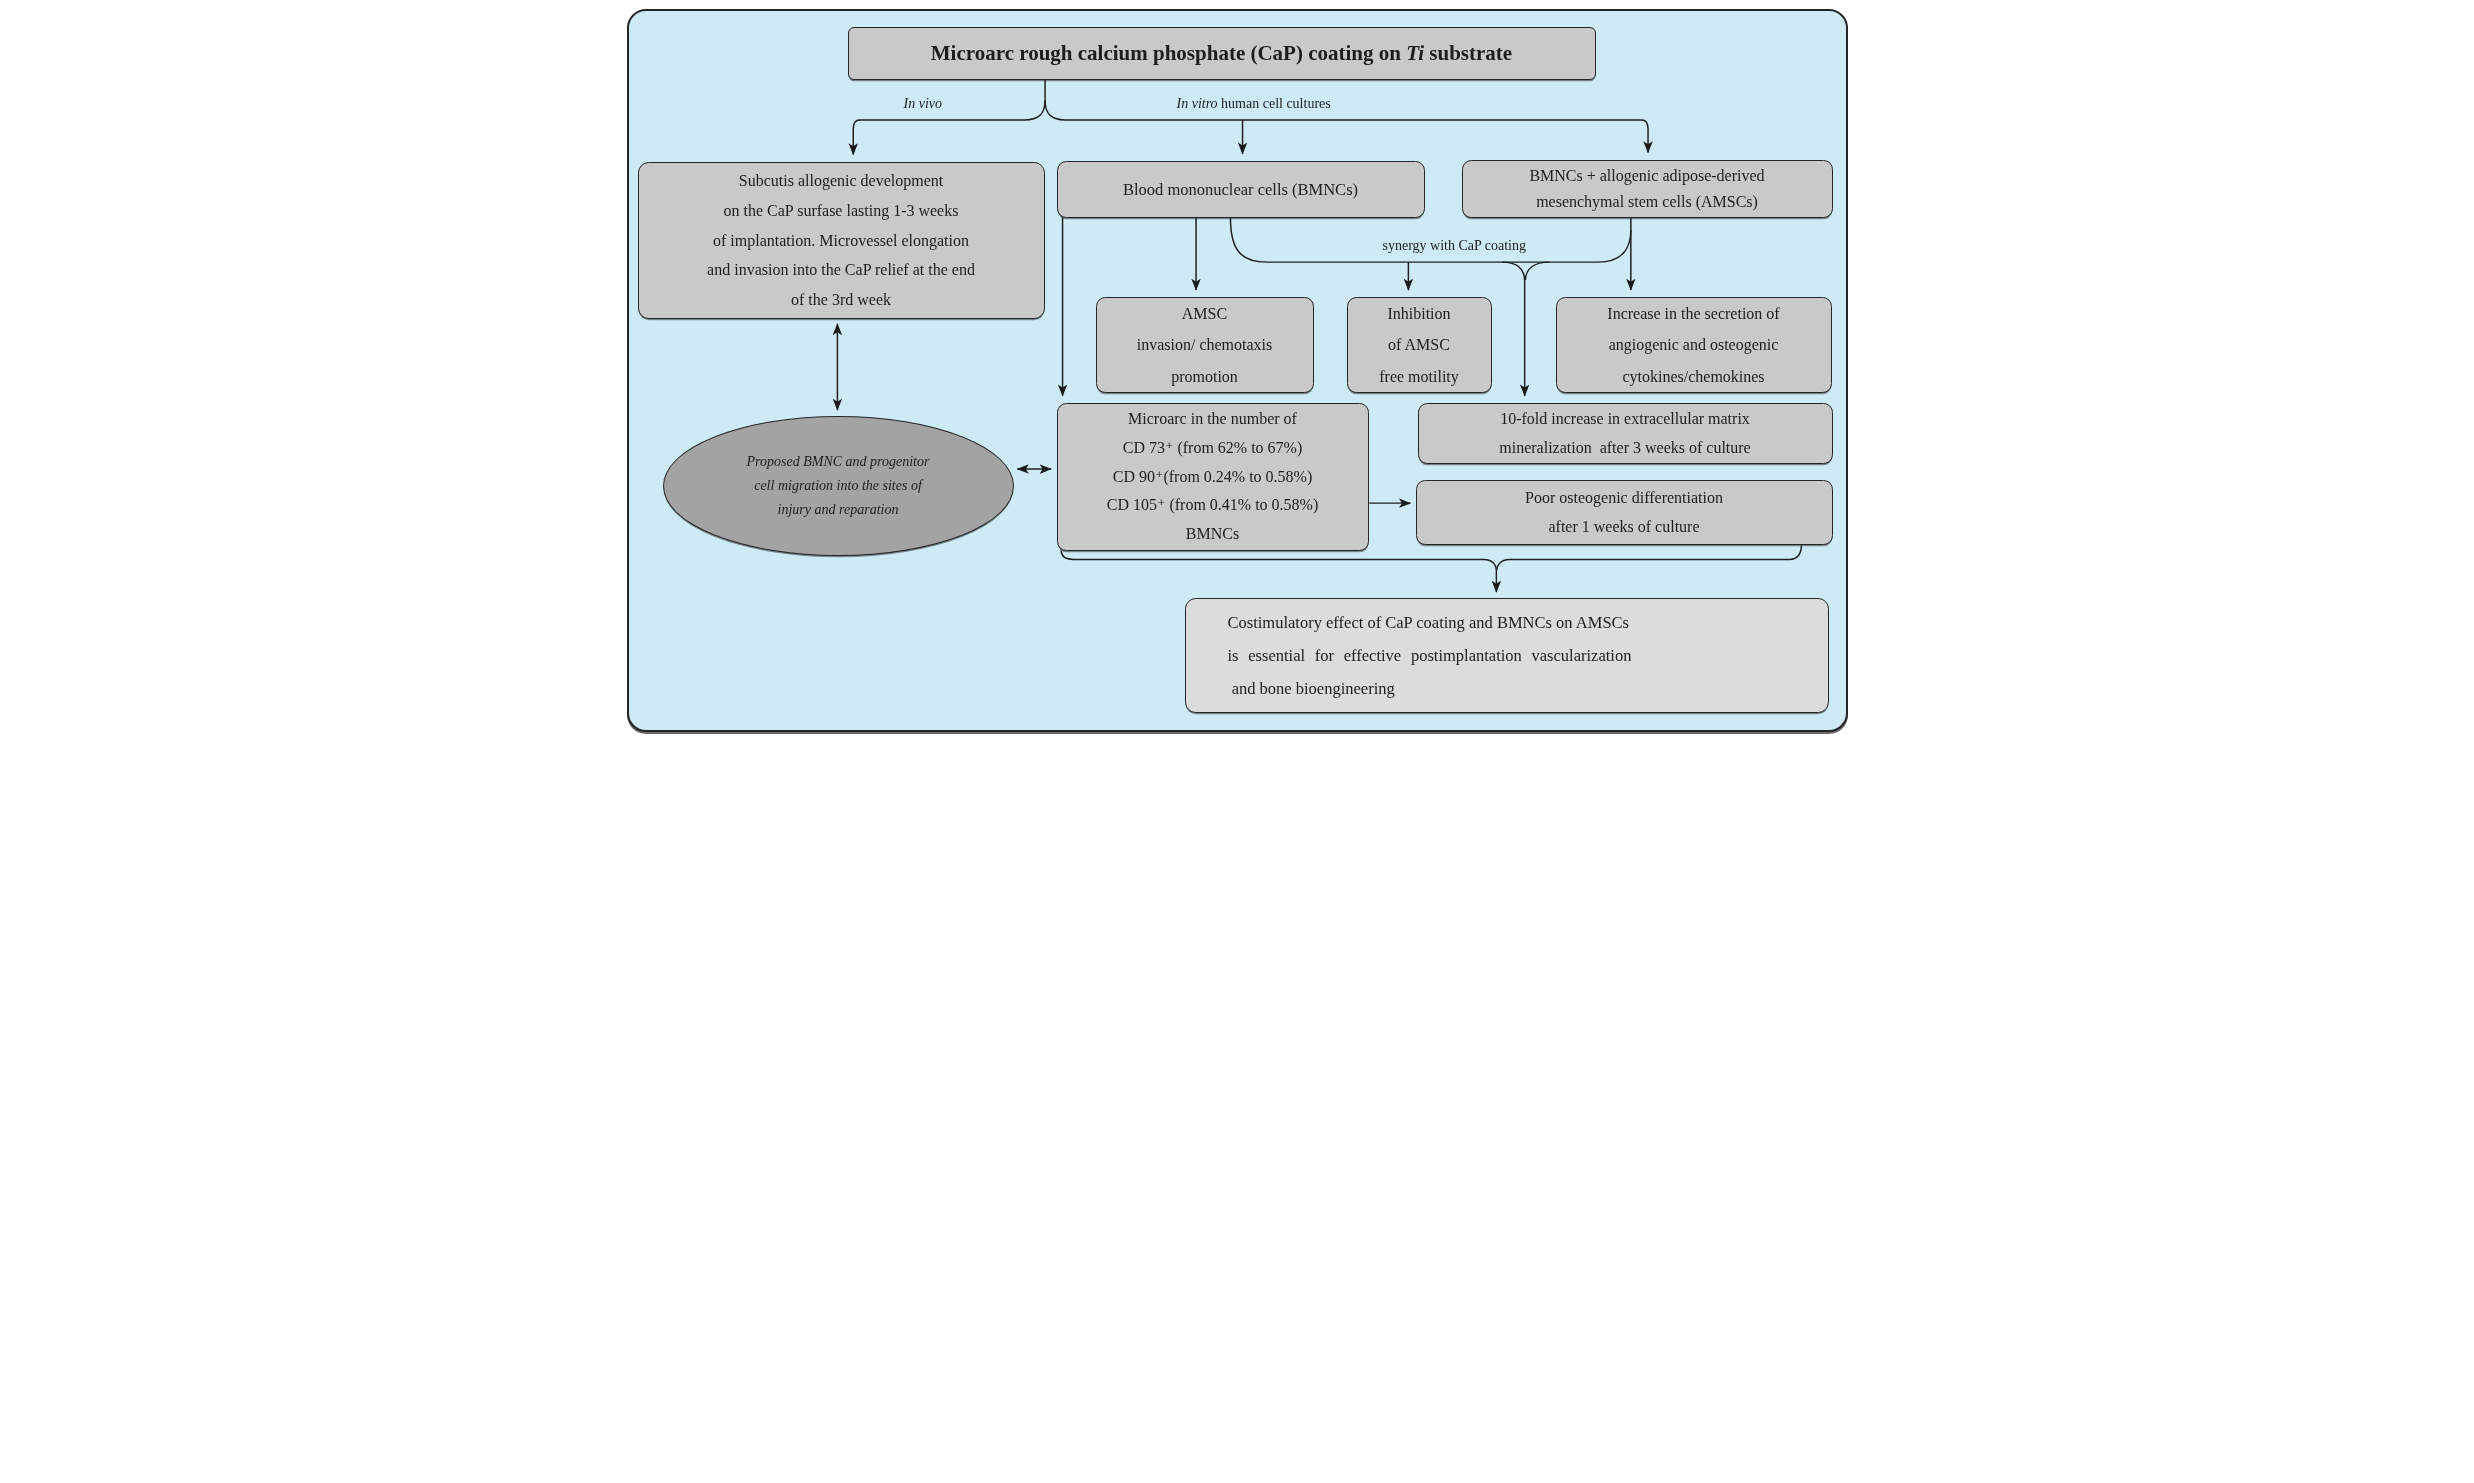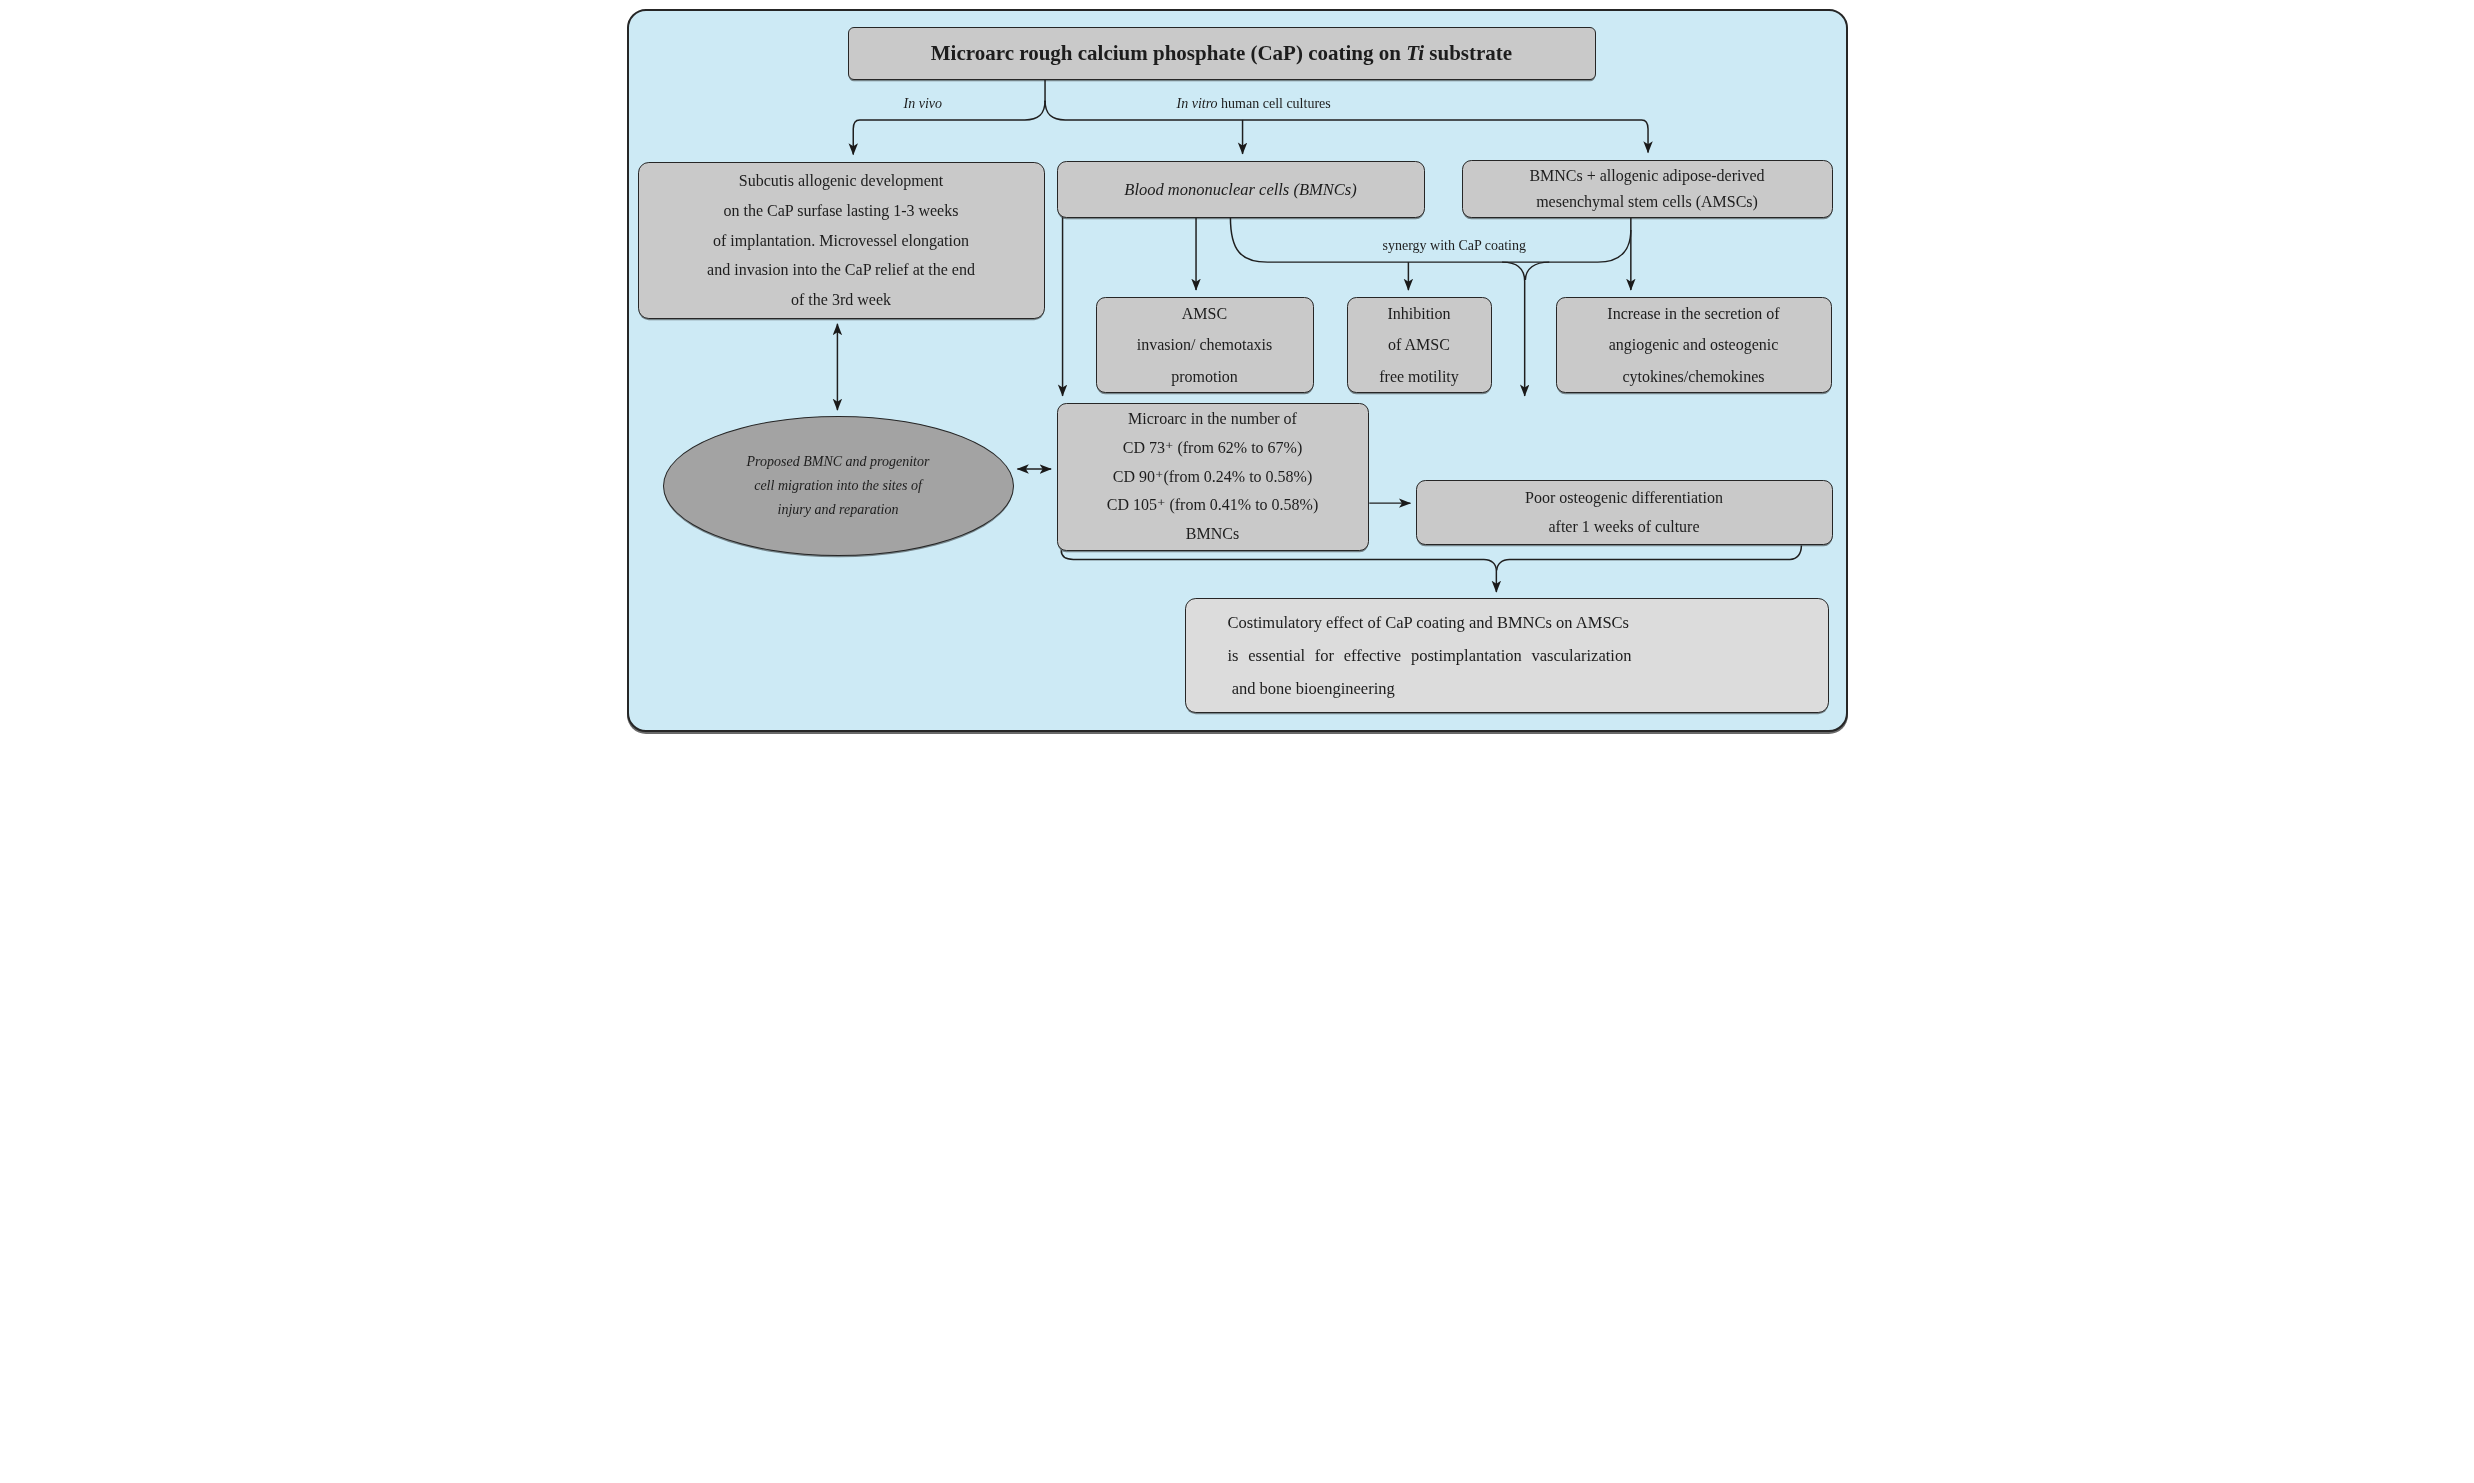--- a/index.html
+++ b/index.html
@@ -63,21 +63,21 @@
   <div class="lbl" style="left:764px;top:238px;">synergy with CaP coating</div>
 
   <div class="box" style="left:19px;top:162px;width:407px;height:157px;font-size:16px;line-height:1.86;border-radius:10.8px;">
     <div class="ln">Subcutis allogenic development</div>
     <div class="ln">on the CaP surfase lasting 1-3 weeks</div>
     <div class="ln">of implantation. Microvessel elongation</div>
     <div class="ln">and invasion into the CaP relief at the end</div>
     <div class="ln">of the 3rd week</div>
   </div>
 
-  <div class="box" style="left:438px;top:161px;width:368px;height:57px;font-size:16.5px;font-style:italic;">
+  <div class="box" style="left:438px;top:161px;width:368px;height:57px;font-size:16.5px;">
     <div class="ln">Blood mononuclear cells (BMNCs)</div>
   </div>
 
   <div class="box" style="left:843px;top:160px;width:371px;height:58px;font-size:16px;line-height:1.62;">
     <div class="ln">BMNCs + allogenic adipose-derived</div>
     <div class="ln">mesenchymal stem cells (AMSCs)</div>
   </div>
 
   <div class="box" style="left:477px;top:297px;width:218px;height:96px;font-size:16px;line-height:1.95;">
     <div class="ln">AMSC</div>
@@ -98,20 +98,24 @@
   </div>
 
   <div class="box" style="left:438px;top:403px;width:312px;height:148px;font-size:16px;line-height:1.8;">
     <div class="ln">Microarc in the number of</div>
     <div class="ln">CD 73⁺ (from 62% to 67%)</div>
     <div class="ln">CD 90⁺(from 0.24% to 0.58%)</div>
     <div class="ln">CD 105⁺ (from 0.41% to 0.58%)</div>
     <div class="ln">BMNCs</div>
   </div>
 
+  <div class="box" style="left:799px;top:403px;width:415px;height:61px;font-size:16px;line-height:1.8;">
+    <div class="ln">10-fold increase in extracellular matrix</div>
+    <div class="ln">mineralization  after 3 weeks of culture</div>
+  </div>
 
   <div class="box" style="left:797px;top:480px;width:417px;height:65px;font-size:16px;line-height:1.8;">
     <div class="ln">Poor osteogenic differentiation</div>
     <div class="ln">after 1 weeks of culture</div>
   </div>
 
   <div class="box ellipse" style="left:44px;top:416px;width:351px;height:140px;font-size:14px;line-height:1.72;">
     <div class="ln">Proposed BMNC and progenitor</div>
     <div class="ln">cell migration into the sites of</div>
     <div class="ln">injury and reparation</div>

